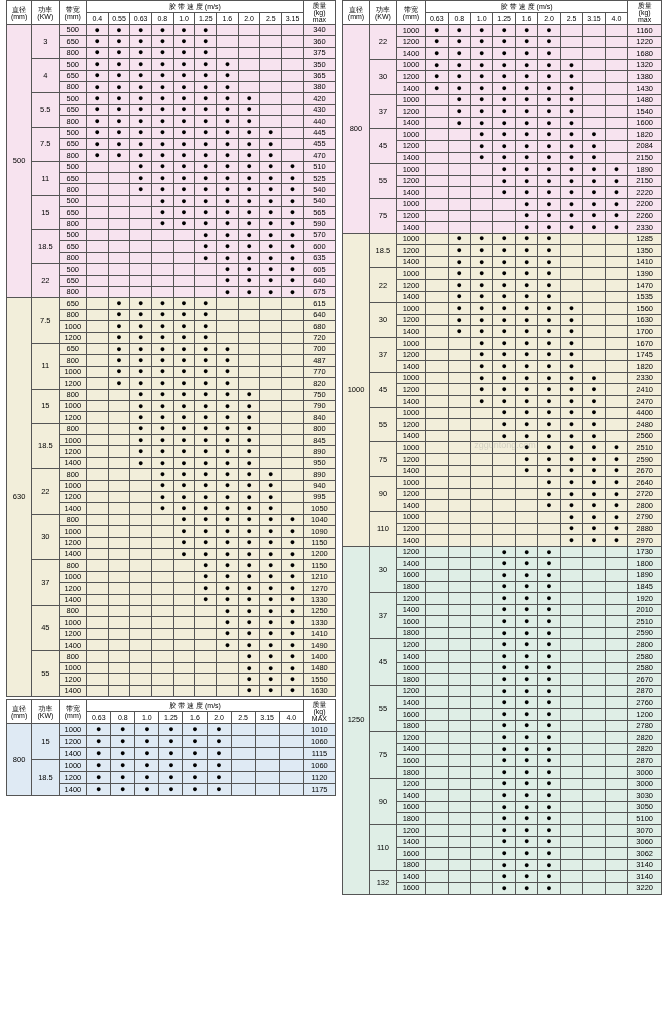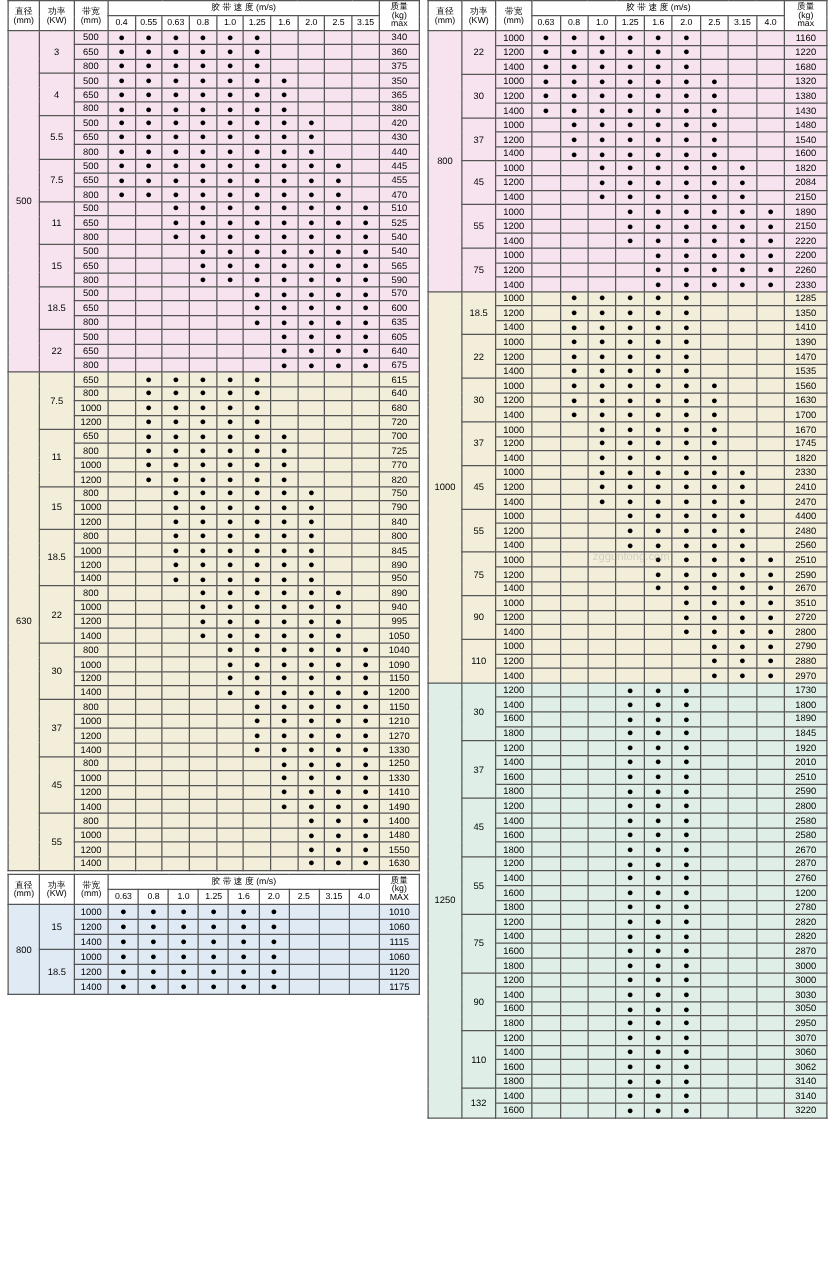--- a/index.html
+++ b/index.html
@@ -493,21 +493,21 @@
               <td class="yellow dot" style="height:10.4px;"></td>
               <td class="yellow dot" style="height:10.4px;">●</td>
               <td class="yellow dot" style="height:10.4px;">●</td>
               <td class="yellow dot" style="height:10.4px;">●</td>
               <td class="yellow dot" style="height:10.4px;">●</td>
               <td class="yellow dot" style="height:10.4px;">●</td>
               <td class="yellow dot" style="height:10.4px;">●</td>
               <td class="yellow dot" style="height:10.4px;"></td>
               <td class="yellow dot" style="height:10.4px;"></td>
               <td class="yellow dot" style="height:10.4px;"></td>
-              <td class="yellow v">725</td>
+              <td class="yellow v">487</td>
             </tr>
             <tr>
               <td class="yellow v">1000</td>
               <td class="yellow dot" style="height:10.4px;"></td>
               <td class="yellow dot" style="height:10.4px;">●</td>
               <td class="yellow dot" style="height:10.4px;">●</td>
               <td class="yellow dot" style="height:10.4px;">●</td>
               <td class="yellow dot" style="height:10.4px;">●</td>
               <td class="yellow dot" style="height:10.4px;">●</td>
               <td class="yellow dot" style="height:10.4px;">●</td>
@@ -1599,21 +1599,21 @@
               <td class="yellow v">1000</td>
               <td class="yellow dot" style="height:10.6px;"></td>
               <td class="yellow dot" style="height:10.6px;"></td>
               <td class="yellow dot" style="height:10.6px;"></td>
               <td class="yellow dot" style="height:10.6px;"></td>
               <td class="yellow dot" style="height:10.6px;"></td>
               <td class="yellow dot" style="height:10.6px;">●</td>
               <td class="yellow dot" style="height:10.6px;">●</td>
               <td class="yellow dot" style="height:10.6px;">●</td>
               <td class="yellow dot" style="height:10.6px;">●</td>
-              <td class="yellow v">3510</td>
+              <td class="yellow v">2640</td>
             </tr>
             <tr>
               <td class="yellow v">1200</td>
               <td class="yellow dot" style="height:10.6px;"></td>
               <td class="yellow dot" style="height:10.6px;"></td>
               <td class="yellow dot" style="height:10.6px;"></td>
               <td class="yellow dot" style="height:10.6px;"></td>
               <td class="yellow dot" style="height:10.6px;"></td>
               <td class="yellow dot" style="height:10.6px;">●</td>
               <td class="yellow dot" style="height:10.6px;">●</td>
@@ -1984,21 +1984,21 @@
               <td class="green v">1800</td>
               <td class="green dot" style="height:10.6px;"></td>
               <td class="green dot" style="height:10.6px;"></td>
               <td class="green dot" style="height:10.6px;"></td>
               <td class="green dot" style="height:10.6px;">●</td>
               <td class="green dot" style="height:10.6px;">●</td>
               <td class="green dot" style="height:10.6px;">●</td>
               <td class="green dot" style="height:10.6px;"></td>
               <td class="green dot" style="height:10.6px;"></td>
               <td class="green dot" style="height:10.6px;"></td>
-              <td class="green v">2950</td>
+              <td class="green v">5100</td>
             </tr>
             <tr>
               <td class="green v" rowspan="4">110</td>
               <td class="green v">1200</td>
               <td class="green dot" style="height:10.6px;"></td>
               <td class="green dot" style="height:10.6px;"></td>
               <td class="green dot" style="height:10.6px;"></td>
               <td class="green dot" style="height:10.6px;">●</td>
               <td class="green dot" style="height:10.6px;">●</td>
               <td class="green dot" style="height:10.6px;">●</td>

